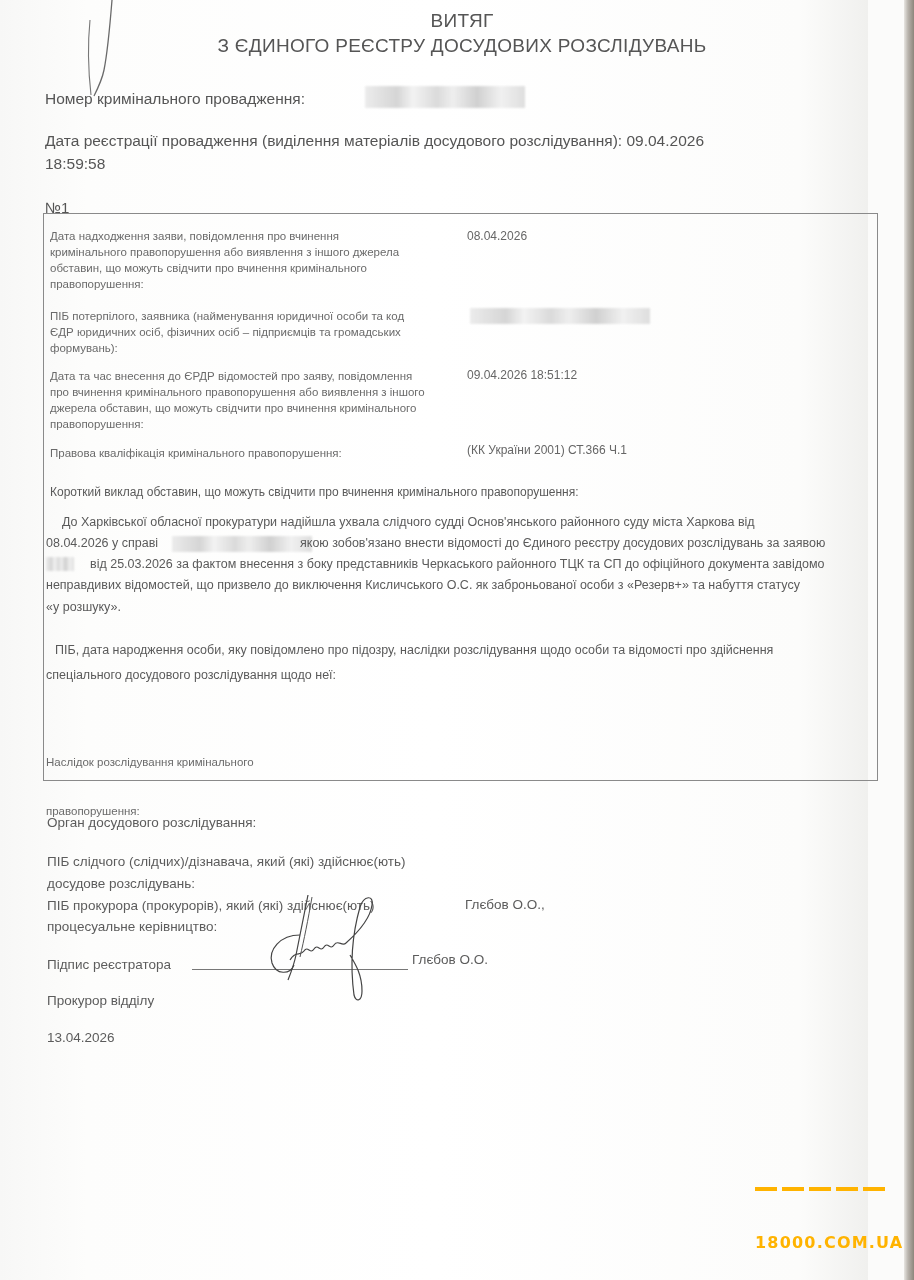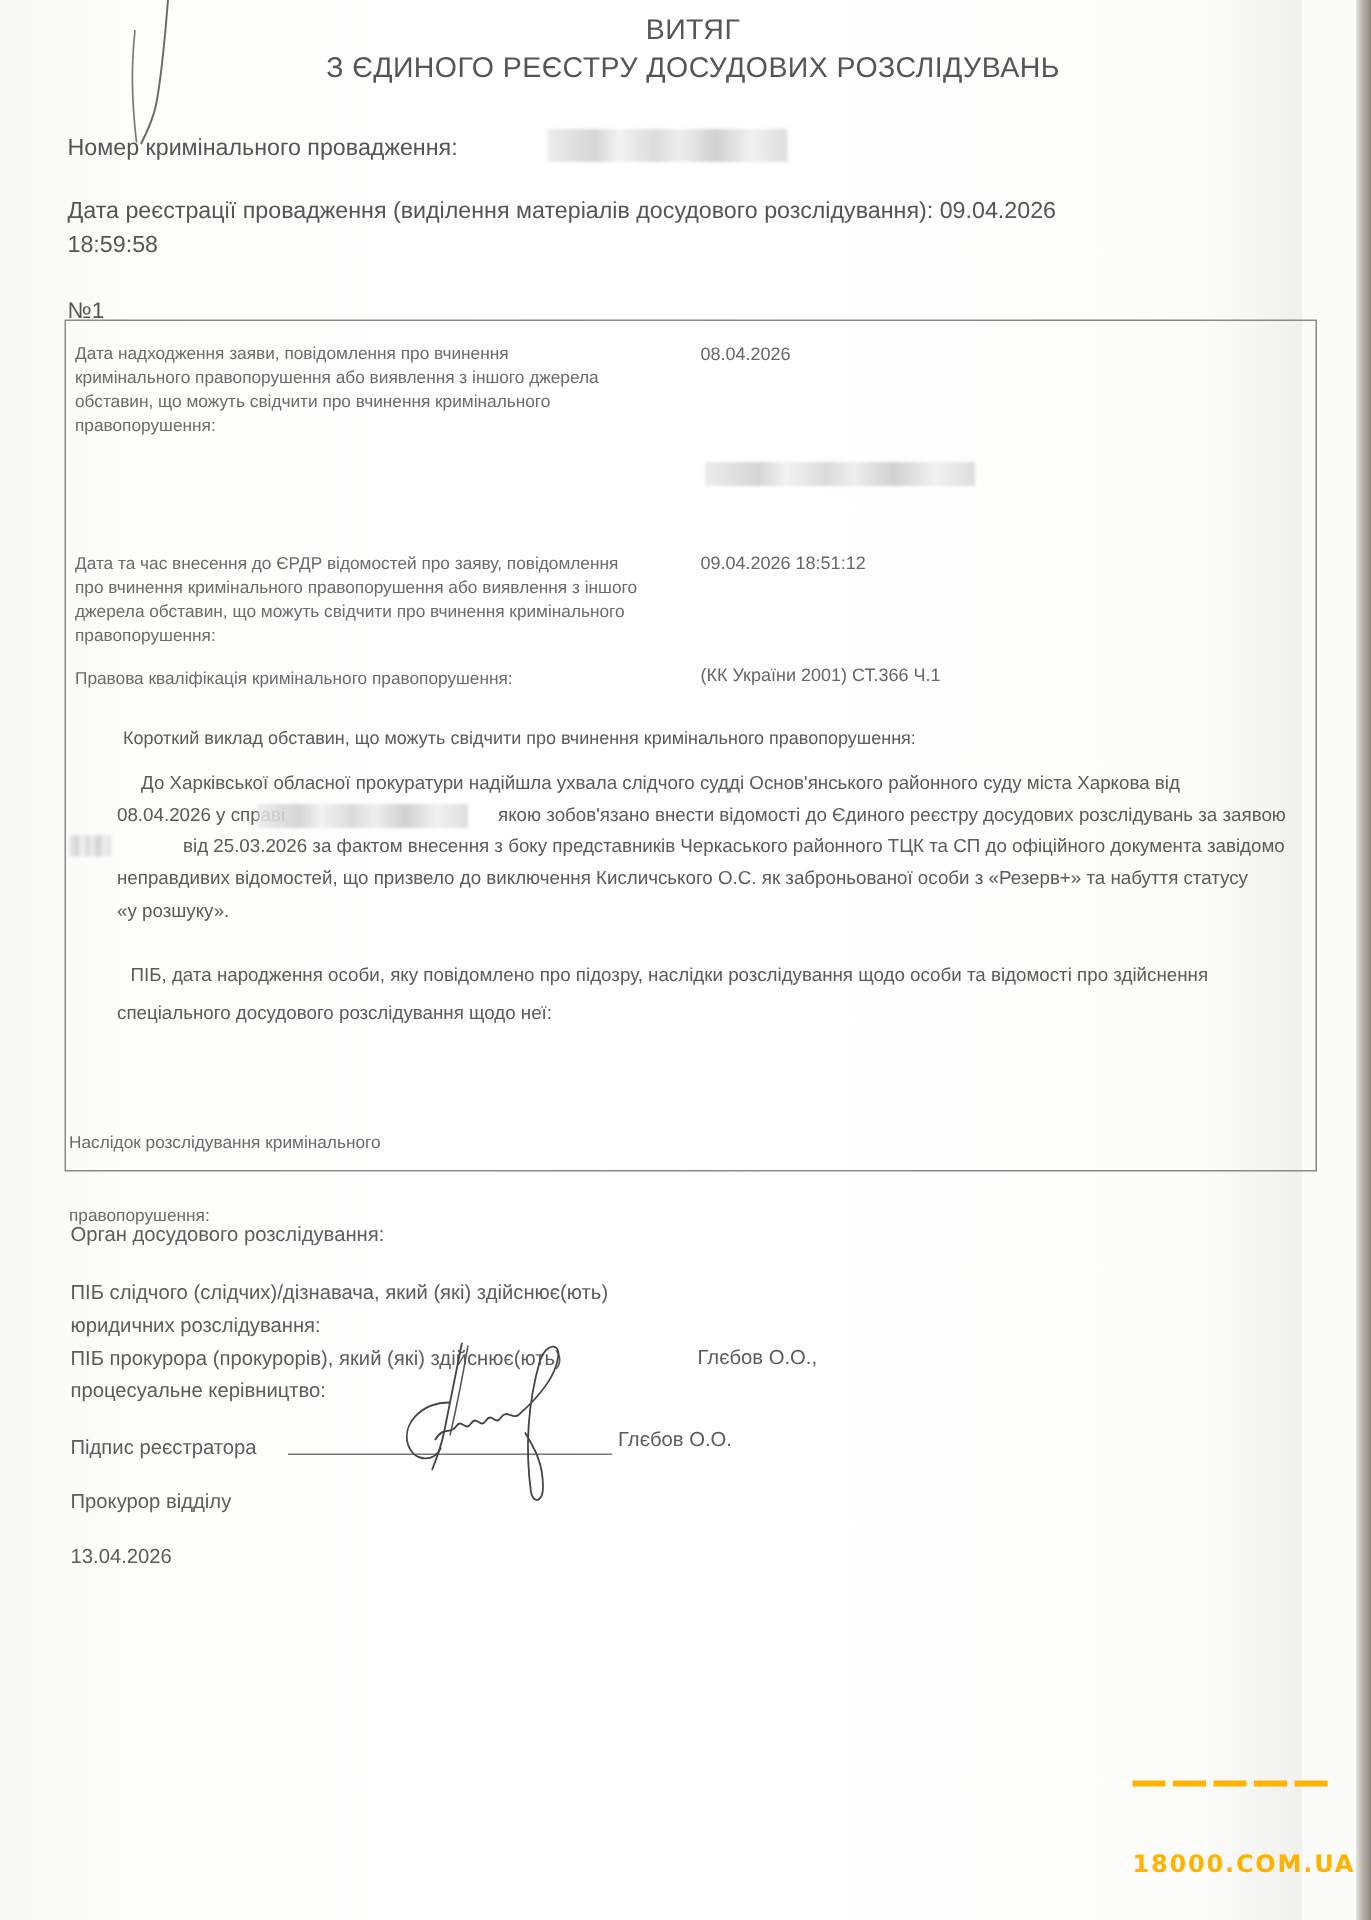--- a/index.html
+++ b/index.html
@@ -38,21 +38,21 @@
     }
     .box {
       position: absolute; left: 43px; top: 213px; width: 835px; height: 568px;
       border: 1.5px solid #8a8a8a;
       box-sizing: border-box;
     }
     .cell {
       position: absolute; font-size: 11.5px; line-height: 16px; color: #6a6a6a;
     }
     .para {
-      position: absolute; font-size: 12.5px; line-height: 21.5px; color: #5a5a5a; margin-left: 32px;
+      position: absolute; font-size: 12.5px; line-height: 21.5px; color: #5a5a5a;
     }
     .value { position: absolute; font-size: 12px; color: #666; white-space: nowrap; }
     .footer-line {
       position: absolute; font-size: 13.5px; color: #5c5c5c; line-height: 18px;
     }
     .sig-underline {
       position: absolute; top: 969px; left: 192px; width: 216px; height: 1px; background: #777;
     }
     .signature { position: absolute; left: 260px; top: 895px; width: 130px; height: 110px; }
     .brand-dashes { position: absolute; left: 755px; top: 1187px; display: flex; gap: 5px; }
@@ -81,20 +81,21 @@
   <div class="line" style="left:45px; top:132px;">Дата реєстрації провадження (виділення матеріалів досудового розслідування): 09.04.2026</div>
   <div class="line" style="left:45px; top:155px;">18:59:58</div>
 
   <div class="line" style="left:45px; top:199px; font-size:15px;">№1</div>
 
   <div class="box"></div>
 
   <div class="cell" style="left:50px; top:228px; width:365px;">Дата надходження заяви, повідомлення про вчинення кримінального правопорушення або виявлення з іншого джерела обставин, що можуть свідчити про вчинення кримінального правопорушення:</div>
   <div class="value" style="left:467px; top:229px;">08.04.2026</div>
 
+  <div class="cell" style="left:50px; top:308px; width:365px;">ПІБ потерпілого, заявника (найменування юридичної особи та код ЄДР юридичних осіб, фізичних осіб – підприємців та громадських формувань):</div>
   <div class="redact" style="left:470px; top:308px; width:180px; height:16px;"></div>
 
   <div class="cell" style="left:50px; top:368px; width:380px;">Дата та час внесення до ЄРДР відомостей про заяву, повідомлення про вчинення кримінального правопорушення або виявлення з іншого джерела обставин, що можуть свідчити про вчинення кримінального правопорушення:</div>
   <div class="value" style="left:467px; top:368px;">09.04.2026 18:51:12</div>
 
   <div class="cell" style="left:50px; top:445px; width:380px;">Правова кваліфікація кримінального правопорушення:</div>
   <div class="value" style="left:467px; top:443px;">(КК України 2001) СТ.366 Ч.1</div>
 
   <div class="para" style="left:50px; top:482px; font-size:12px;">Короткий виклад обставин, що можуть свідчити про вчинення кримінального правопорушення:</div>
   <div class="para" style="left:62px; top:512px; white-space:nowrap;">До Харківської обласної прокуратури надійшла ухвала слідчого судді Основ'янського районного суду міста Харкова від</div>
@@ -109,21 +110,21 @@
   <div class="para" style="left:55px; top:640px; white-space:nowrap;">ПІБ, дата народження особи, яку повідомлено про підозру, наслідки розслідування щодо особи та відомості про здійснення</div>
   <div class="para" style="left:46px; top:665px; white-space:nowrap;">спеціального досудового розслідування щодо неї:</div>
 
 
   <div class="cell" style="left:46px; top:754px;">Наслідок розслідування кримінального</div>
   <div class="cell" style="left:46px; top:769px;margin-top:34px;">правопорушення:</div>
 
   <div class="footer-line" style="left:47px; top:814px;">Орган досудового розслідування:</div>
 
   <div class="footer-line" style="left:47px; top:853px;">ПІБ слідчого (слідчих)/дізнавача, який (які) здійснює(ють)</div>
-  <div class="footer-line" style="left:47px; top:875px;">юридичних розслідування:</div>
+  <div class="footer-line" style="left:47px; top:875px;">досудове розслідувань:</div>
 
   <div class="footer-line" style="left:47px; top:897px;">ПІБ прокурора (прокурорів), який (які) здійснює(ють)</div>
   <div class="footer-line" style="left:47px; top:918px;">процесуальне керівництво:</div>
   <div class="footer-line" style="left:465px; top:896px;">Глєбов О.О.,</div>
 
   <div class="footer-line" style="left:47px; top:956px;">Підпис реєстратора</div>
   <div class="sig-underline"></div>
   <div class="footer-line" style="left:412px; top:951px;">Глєбов О.О.</div>
 
   <svg class="signature" viewBox="0 0 130 110">

